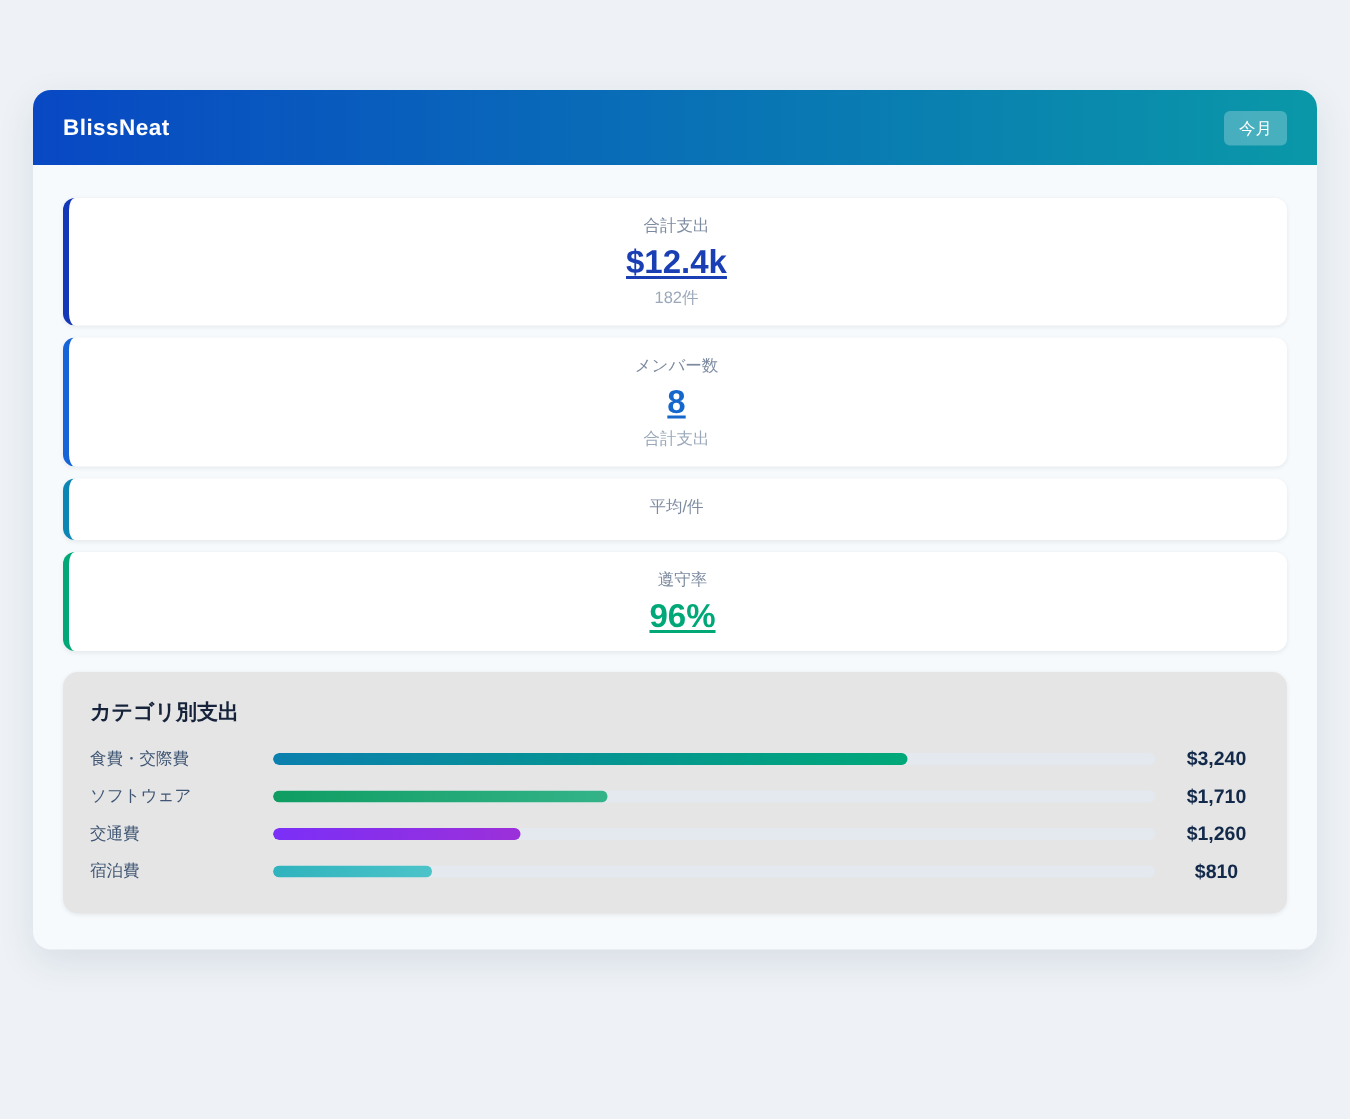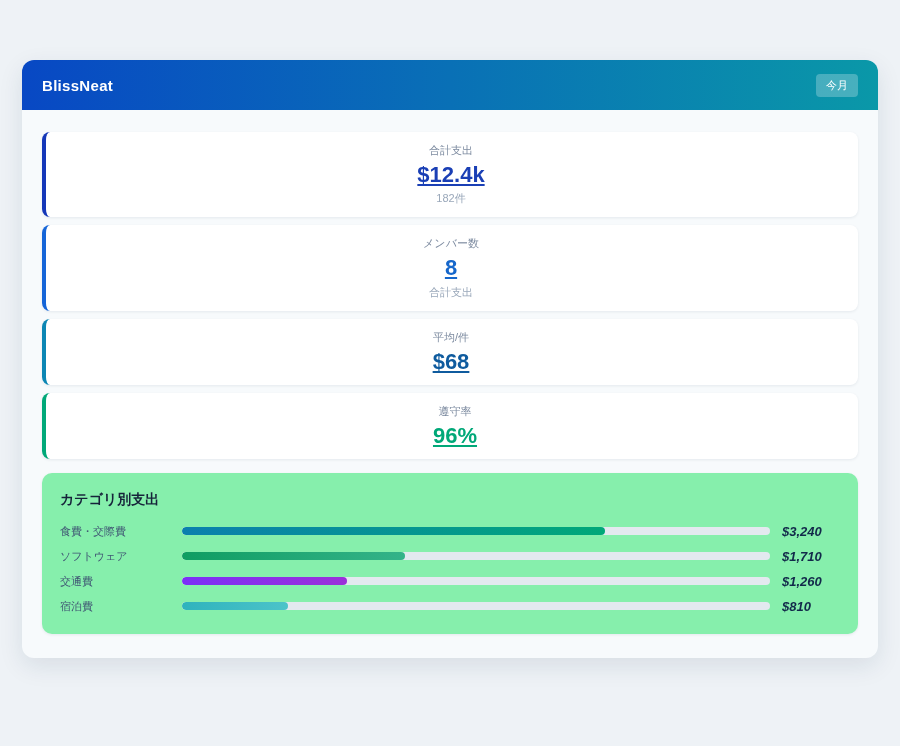--- a/index.html
+++ b/index.html
@@ -64,21 +64,21 @@
     line-height: 1.15;
     text-decoration: underline;
   }
   .stat-sub {
     font-size: 11px;
     color: #9aa8ba;
     margin-top: 4px;
   }
   .stat-sub:empty { display: none; }
   .category-card {
-    background: #86efac;
+    background: #e5e5e5;
     border-radius: 10px;
     box-shadow: 0 1px 3px rgba(16,42,67,0.08);
     padding: 18px 18px 20px 18px;
     margin-top: 14px;
   }
   .category-title {
     font-size: 14px;
     font-weight: bold;
     color: #16233a;
     margin-bottom: 14px;
@@ -103,25 +103,24 @@
     overflow: hidden;
     margin-right: 12px;
   }
   .bar-fill {
     height: 100%;
     border-radius: 4px;
   }
   .category-amount {
     width: 58px;
     flex: none;
-    text-align: left;
+    text-align: center;
     font-size: 13px;
     font-weight: bold;
     color: #12294a;
-    font-style: italic;
   }
 </style>
 </head>
 <body>
 
 <div class="app-card">
 
   <div class="app-header">
     <div class="app-title">BlissNeat</div>
     <button class="period-badge">今月</button>
@@ -136,21 +135,20 @@
     </div>
 
     <div class="stat-card" style="border-left-color: rgb(21, 101, 216);">
       <div class="stat-label">メンバー数</div>
       <div class="stat-value" style="color: rgb(22, 103, 203);">8</div>
       <div class="stat-sub">合計支出</div>
     </div>
 
     <div class="stat-card" style="border-left-color: rgb(11, 134, 180);">
       <div class="stat-label">平均/件</div>
-      <div class="stat-value" style="color: rgb(15, 91, 158);">$68</div>
 
     </div>
 
     <div class="stat-card" style="border-left-color: rgb(0, 168, 120); padding-left: 24px;">
       <div class="stat-label">遵守率</div>
       <div class="stat-value" style="color: rgb(0, 168, 120);">96%</div>
 
     </div>
 
     <div class="category-card">

